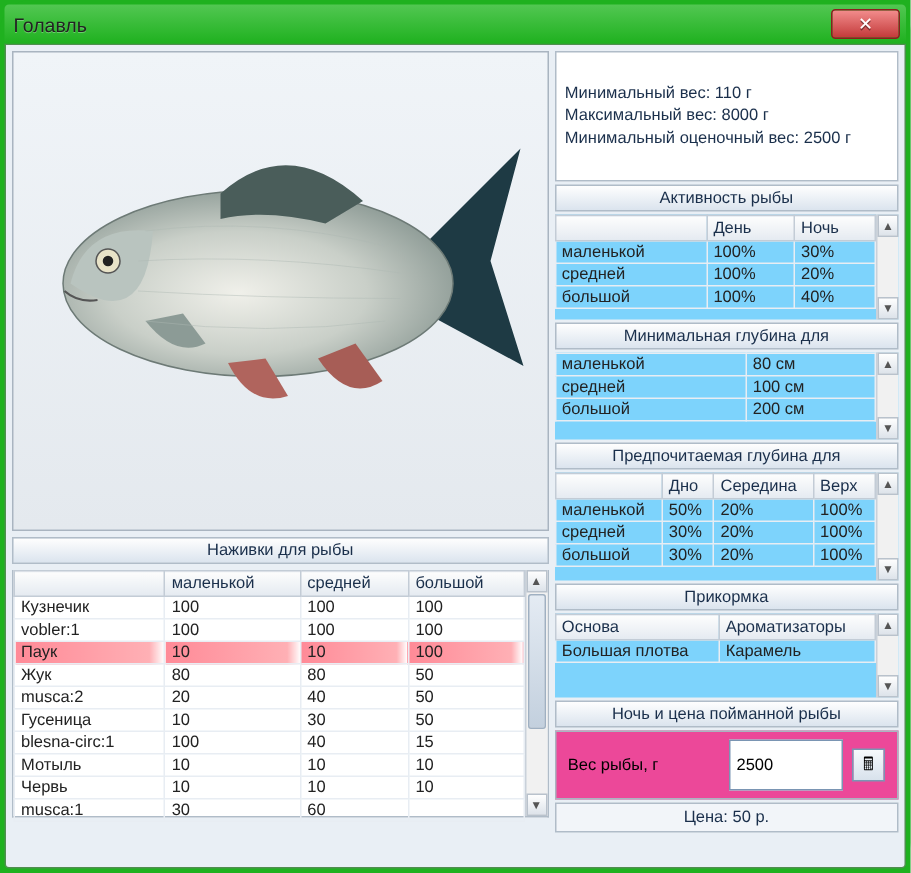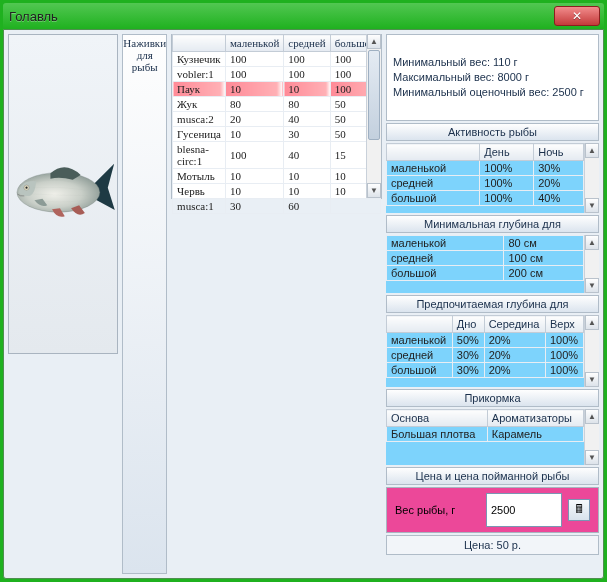--- a/index.html
+++ b/index.html
@@ -50,21 +50,21 @@
 }
 .client {
   background: #e9eff5;
   height: 550px;
   border: 1px solid #4f8f4f;
   border-radius: 0 0 3px 3px;
   display: flex;
   gap: 4px;
   padding: 4px;
 }
-.left-col { width: 374px; display: flex; flex-direction: row; gap: 4px; font-family: Liberation Serif, serif; }
+.left-col { width: 374px; display: flex; flex-direction: column; gap: 4px; }
 .right-col { width: 240px; display: flex; flex-direction: column; gap: 2px; }
 .panel {
   background: #ec4899;
   border: 1px solid #a9b4c0;
 }
 .fish-img {
   height: 320px;
   background: linear-gradient(to bottom, #f0f4f8, #e4e9ee);
   display: flex;
   align-items: center;
@@ -408,21 +408,21 @@
             <td>Карамель</td>
           </tr>
             </tbody>
         </table>
         <div class="scrollbar-v">
           <div class="scroll-btn">▲</div>
           <div class="scroll-btn" style="position:absolute;bottom:0;left:0;right:0;">▼</div>
         </div>
       </div>
 
-      <div class="section-head">Цена и цена пойманной рыбы</div>
+      <div class="section-head">Ночь и цена пойманной рыбы</div>
       <div class="panel" style="padding:2px 0;">
         <div class="calc-row">
           <span style="flex:1">Вес рыбы, г</span>
           <input class="calc-input" value="2500" style="">
           <div class="calc-btn">
             <span>🖩</span>
           </div>
         </div>
       </div>
       <div class="price-row">

